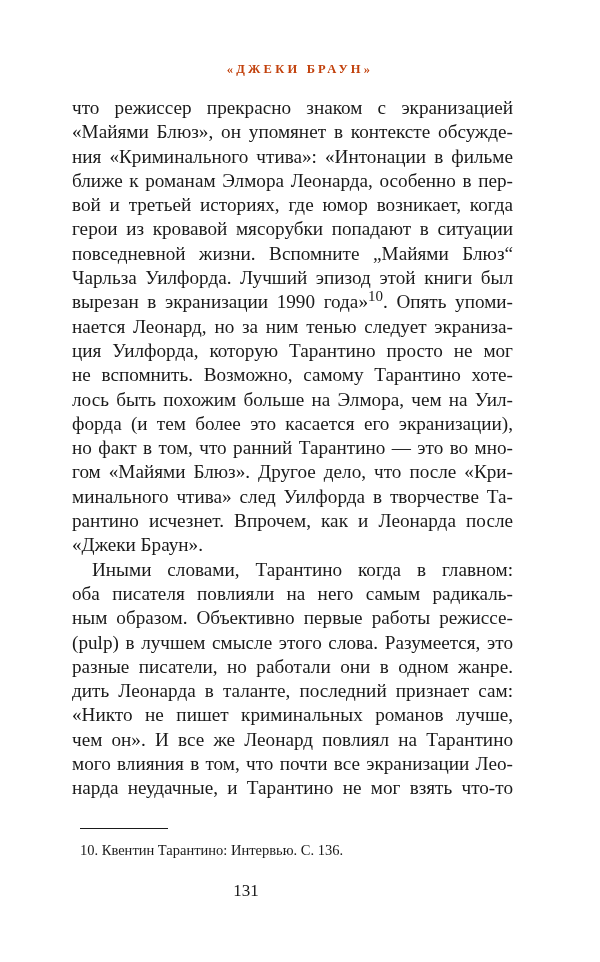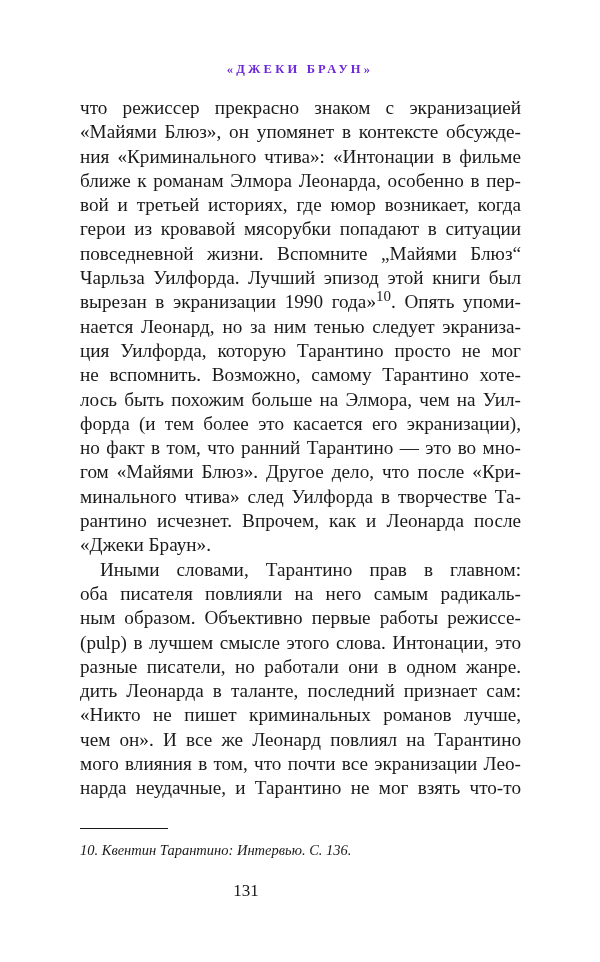--- a/index.html
+++ b/index.html
@@ -17,26 +17,26 @@
   }
   .running-head {
     position: absolute;
     top: 62px;
     left: 0;
     width: 600px;
     text-align: center;
     font-size: 12.5px;
     letter-spacing: 3.2px;
     font-weight: bold;
-    color: #6d28d9;
+    color: #c2410c;
   }
   .text-block {
     position: absolute;
     top: 96px;
-    left: 80px;
+    left: 72px;
     width: 441px;
   }
   .line {
     display: block;
     height: 24.3px;
     line-height: 24.3px;
     font-size: 19.2px;
     white-space: nowrap;
     text-align: justify;
     text-align-last: justify;
@@ -61,21 +61,20 @@
     height: 0;
     border-top: 1.4px solid #1a1a1a;
   }
   .footnote {
     position: absolute;
     top: 840px;
     left: 80px;
     font-size: 14.5px;
     line-height: 20px;
     color: #1a1a1a;
-    font-style: italic;
   }
   .page-number {
     position: absolute;
     top: 881px;
     left: 0;
     width: 492px;
     text-align: center;
     font-size: 17px;
     color: #1a1a1a;
   }
@@ -103,24 +102,24 @@
     <span class="line">лось быть похожим больше на Элмора, чем на Уил-</span>
     <span class="line">форда (и тем более это касается его экранизации),</span>
     <span class="line">но факт в том, что ранний Тарантино — это во мно-</span>
     <span class="line">гом «Майями Блюз». Другое дело, что после «Кри-</span>
     <span class="line">минального чтива» след Уилфорда в творчестве Та-</span>
     <span class="line">рантино исчезнет. Впрочем, как и Леонарда после</span>
     <span class="line last">«Джеки Браун».</span>
   </div>
 
   <div>
-    <span class="line indent">Иными словами, Тарантино прав в главном:</span>
+    <span class="line indent">Иными словами, Тарантино когда в главном:</span>
     <span class="line">оба писателя повлияли на него самым радикаль-</span>
     <span class="line">ным образом. Объективно первые работы режиссе-</span>
-    <span class="line">(pulp) в лучшем смысле этого слова. Интонации, это</span>
+    <span class="line">(pulp) в лучшем смысле этого слова. Разумеется, это</span>
     <span class="line">разные писатели, но работали они в одном жанре.</span>
     <span class="line">дить Леонарда в таланте, последний признает сам:</span>
     <span class="line">«Никто не пишет криминальных романов лучше,</span>
     <span class="line">чем он». И все же Леонард повлиял на Тарантино</span>
     <span class="line">мого влияния в том, что почти все экранизации Лео-</span>
     <span class="line">нарда неудачные, и Тарантино не мог взять что-то</span>
   </div>
 </div>
 
 <div class="footnote-rule"></div>

